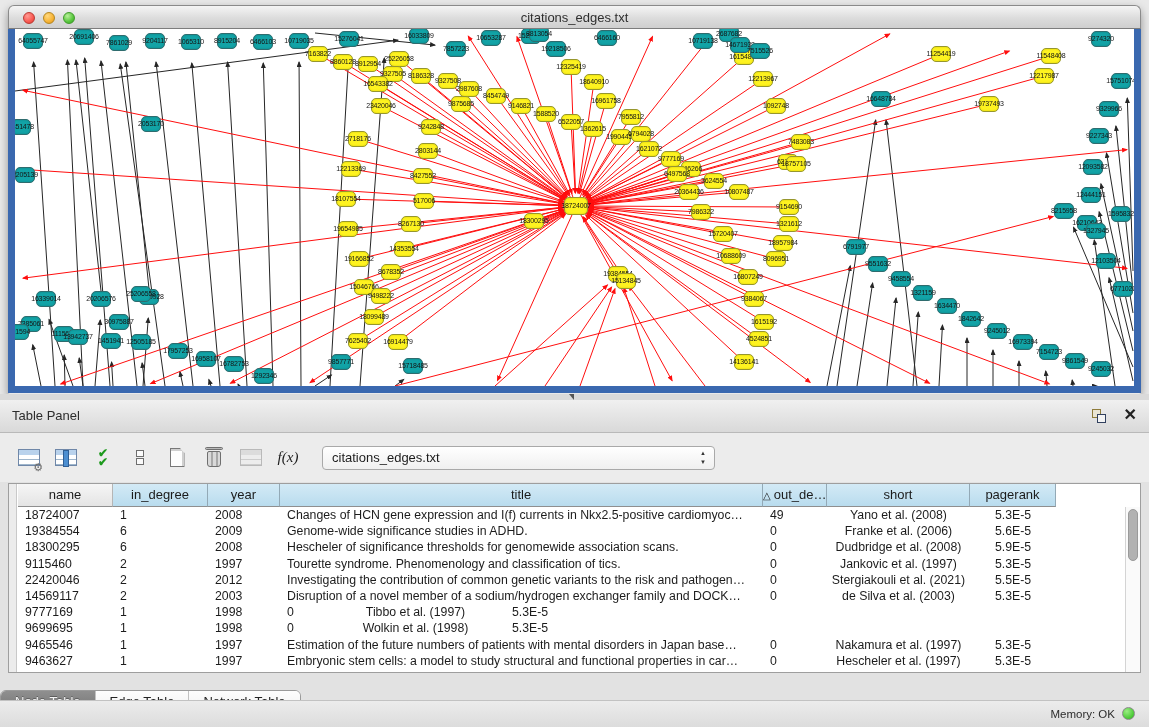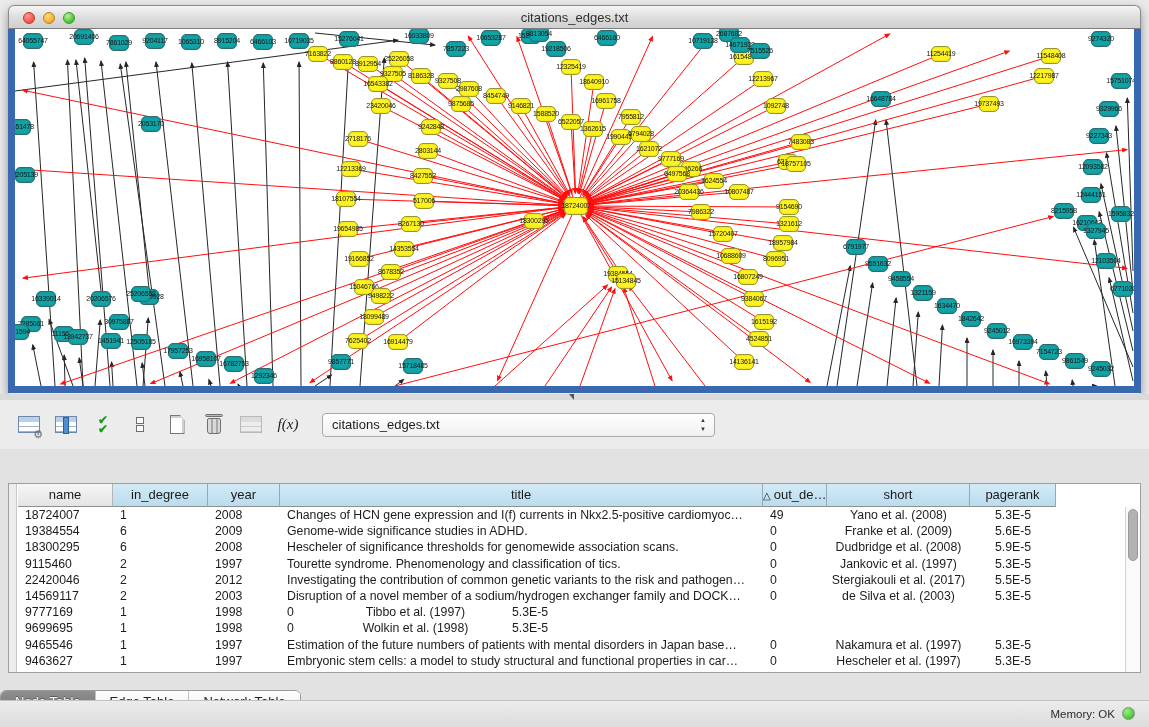--- a/index.html
+++ b/index.html
@@ -439,20 +439,28 @@
         <div class="gnode y hub" style="left: 549px; top: 168px;">18724007</div>
       </div>
   </div>
 </div>
 
 <div id="divider">
   <div id="divider-grip"></div>
 </div>
 
 <div id="table-panel">
+  <div id="tp-header">
+    <span id="tp-title">Table Panel</span>
+    <span id="tp-float">
+        <i class="sq1"></i>
+        <i class="sq2"></i>
+      </span>
+    <span id="tp-close">✕</span>
+  </div>
 
   <div id="tp-toolbar">
     <div class="tbtn">
       <div class="mini-table"></div>
         <span class="gear-badge">⚙</span>
     </div>
     <div class="tbtn">
       <div class="mini-table"></div>
         <div class="col-stripe"></div>
     </div>
@@ -507,21 +515,21 @@
           <div class="tcell c4">49</div>
           <div class="tcell c5 center">Yano et al. (2008)</div>
           <div class="tcell c6 center">5.3E-5</div>
         </div>
         <div class="trow">
           <div class="tcell c0">19384554</div>
           <div class="tcell c1">6</div>
           <div class="tcell c2">2009</div>
           <div class="tcell c3">Genome-wide significance studies in ADHD.</div>
           <div class="tcell c4">0</div>
-          <div class="tcell c5 center">Franke et al. (2009)</div>
+          <div class="tcell c5 center">Franke et al. (2006)</div>
           <div class="tcell c6 center">5.6E-5</div>
         </div>
         <div class="trow">
           <div class="tcell c0">18300295</div>
           <div class="tcell c1">6</div>
           <div class="tcell c2">2008</div>
           <div class="tcell c3">Hescheler of significance thresholds for genomewide association scans.</div>
           <div class="tcell c4">0</div>
           <div class="tcell c5 center">Dudbridge et al. (2008)</div>
           <div class="tcell c6 center">5.9E-5</div>
@@ -534,21 +542,21 @@
           <div class="tcell c4">0</div>
           <div class="tcell c5 center">Jankovic et al. (1997)</div>
           <div class="tcell c6 center">5.3E-5</div>
         </div>
         <div class="trow">
           <div class="tcell c0">22420046</div>
           <div class="tcell c1">2</div>
           <div class="tcell c2">2012</div>
           <div class="tcell c3">Investigating the contribution of common genetic variants to the risk and pathogen…</div>
           <div class="tcell c4">0</div>
-          <div class="tcell c5 center">Stergiakouli et al. (2017)</div>
+          <div class="tcell c5 center">Stergiakouli et al. (2021)</div>
           <div class="tcell c6 center">5.5E-5</div>
         </div>
         <div class="trow">
           <div class="tcell c0">14569117</div>
           <div class="tcell c1">2</div>
           <div class="tcell c2">2003</div>
           <div class="tcell c3">Disruption of a novel member of a sodium/hydrogen exchanger family and DOCK…</div>
           <div class="tcell c4">0</div>
           <div class="tcell c5 center">de Silva et al. (2003)</div>
           <div class="tcell c6 center">5.3E-5</div>

